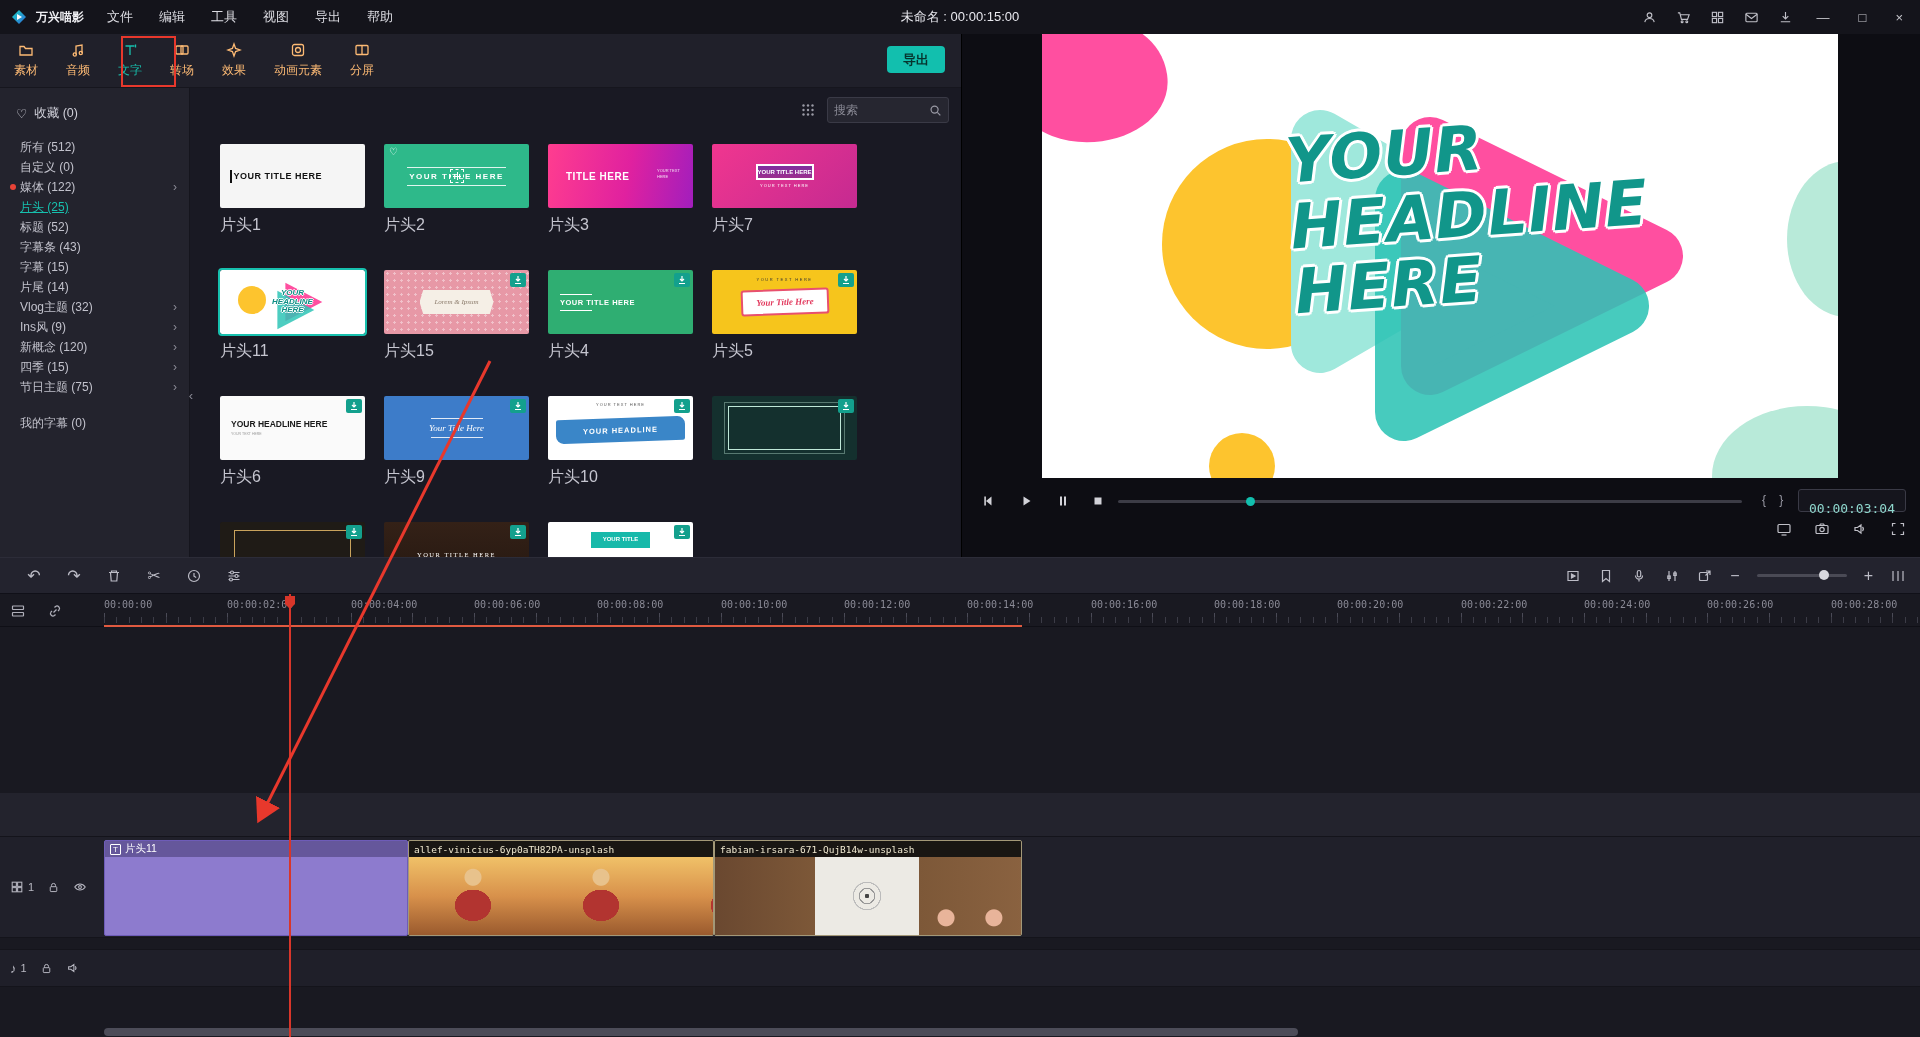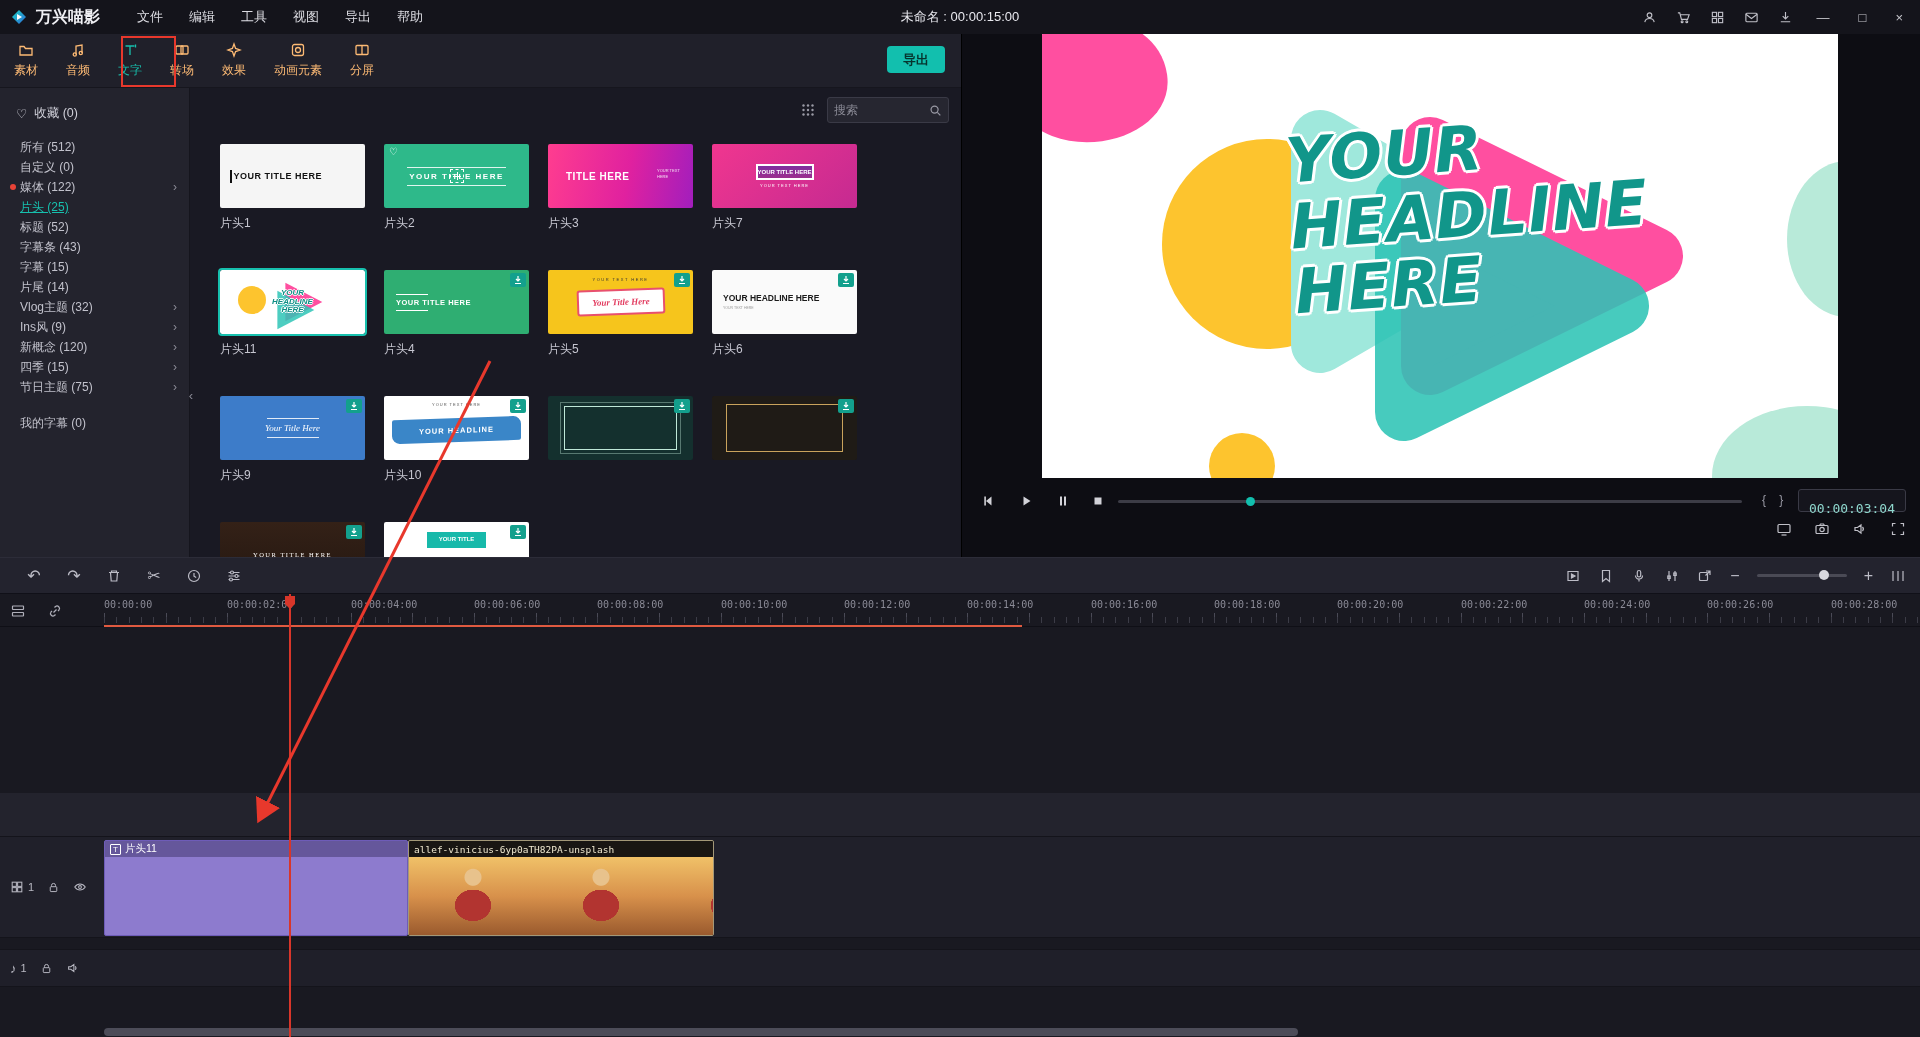--- a/index.html
+++ b/index.html
@@ -3,21 +3,21 @@
 <meta charset="utf-8">
 <style>
 *{box-sizing:border-box;margin:0;padding:0}
 html,body{width:1920px;height:1037px;overflow:hidden;background:#14141b;color:#d6d6dc;
   font-family:"Liberation Sans",sans-serif;position:relative;user-select:none}
 svg{display:block}
 .ico{color:#bfbfc9}
 
 .titlebar{position:absolute;top:0;left:0;right:0;height:34px;background:#14141b;display:flex;align-items:center;z-index:10}
 .logo{margin:0 8px 0 10px}
-.app-name{font-size:16px;font-weight:bold;color:#f0f0f4;margin-right:24px}
+.app-name{font-size:12px;font-weight:bold;color:#f0f0f4;margin-right:10px}
 .menu-item{padding:0 13px;font-size:13px;color:#dcdce2;line-height:34px}
 .project-title{position:absolute;left:50%;transform:translateX(-50%);font-size:13px;color:#e8e8ee}
 .tb-right{margin-left:auto;display:flex;align-items:center;gap:19px;padding-right:12px}
 .win-btn{font-size:13px;color:#c6c6cc;padding:0 5px}
 
 .left-panel{position:absolute;top:34px;left:0;width:961px;height:523px;background:#20202a}
 .tabbar{height:54px;display:flex;align-items:center;position:relative;background:#20202a;border-bottom:1px solid #16161e}
 .tab{padding:0 14px;display:flex;flex-direction:column;align-items:center;gap:4px;font-size:12px;color:#fdba74}
 .tab svg{stroke:currentColor;fill:none;stroke-width:1.3}
 .tab.active{color:#17c0ae}
@@ -34,21 +34,21 @@
 
 .library{flex:1;background:#191923;position:relative;overflow:hidden}
 .lib-tools{position:absolute;top:9px;right:12px;display:flex;align-items:center;gap:12px}
 .search-box{width:122px;height:24px;background:#262630;border:1px solid #3a3a46;border-radius:3px;display:flex;align-items:center;padding:12px 6px;gap:4px}
 .search-input{flex:1;background:transparent;border:none;outline:none;color:#ccc;font-size:12px;min-width:0;font-family:"Liberation Sans",sans-serif}
 .search-input::placeholder{color:#8a8a95}
 .tpl-grid{position:absolute;top:56px;left:30px;display:grid;grid-template-columns:repeat(4,145px);column-gap:19px;row-gap:43px}
 .card{width:145px}
 .thumb{width:145px;height:64px;position:relative;overflow:hidden;border-radius:2px}
 .thumb.selected{outline:2px solid #17c0ae}
-.card-label{margin-top:7px;font-size:12px;color:#c6c6d0;height:12px}
+.card-label{margin-top:7px;font-size:16px;color:#c6c6d0;height:12px}
 .dl-badge{position:absolute;top:3px;right:3px;width:16px;height:14px;background:#13a08d;border-radius:2px;display:flex;align-items:center;justify-content:center;z-index:2}
 
 .t1{background:#f5f5f5;display:flex;align-items:center;padding-left:10px}
 .t1-cur{width:1.5px;height:13px;background:#111;margin-right:2px}
 .t1-txt{color:#111;font-size:9px;font-weight:bold;letter-spacing:.5px}
 .t2{background:#2eb98a;display:flex;align-items:center;justify-content:center}
 .t2-heart{position:absolute;top:2px;left:5px;color:#fff;font-size:10px}
 .t2-txt{color:#fff;font-size:8px;font-weight:bold;letter-spacing:1.5px;border-top:1px solid rgba(255,255,255,.85);border-bottom:1px solid rgba(255,255,255,.85);padding:4px 2px}
 .t2-cross{position:absolute;left:50%;top:50%;transform:translate(-50%,-50%);width:14px;height:14px;border:1px dashed #fff}
 .t2-cross::before{content:"";position:absolute;left:50%;top:2px;bottom:2px;width:1px;background:#fff}
@@ -368,20 +368,33 @@
               <span class="t6-t"></span>
               <span class="t6-txt">
                 <span>YOUR</span>
                 <span>HEADLINE</span>
                 <span>HERE</span>
               </span>
             </div>
           <div class="card-label">片头11</div>
         </div>
         <div class="card">
+          <div class="thumb t7">
+              <span class="t7-banner">
+                <span class="t7-txt">Lorem &amp; Ipsum</span>
+              </span>
+              <span class="dl-badge">
+                <svg width="10" height="10" viewBox="0 0 10 10">
+                  <path d="M5 1v5M3 4l2 2 2-2M2 8.5h6" stroke="#fff" stroke-width="1.2" fill="none"></path>
+                </svg>
+              </span>
+            </div>
+          <div class="card-label">片头15</div>
+        </div>
+        <div class="card">
           <div class="thumb t8">
               <span class="t8-line"></span>
               <span class="t8-txt">YOUR TITLE HERE</span>
               <span class="t8-line"></span>
               <span class="dl-badge">
                 <svg width="10" height="10" viewBox="0 0 10 10">
                   <path d="M5 1v5M3 4l2 2 2-2M2 8.5h6" stroke="#fff" stroke-width="1.2" fill="none"></path>
                 </svg>
               </span>
             </div>
@@ -681,20 +694,30 @@
     <div class="clip clip-video cv1">
       <div class="clip-head">
           <span>allef-vinicius-6yp0aTH82PA-unsplash</span>
         </div>
       <div class="clip-body">
           <span class="vthumb vt1"></span>
           <span class="vthumb vt1"></span>
           <span class="vthumb vt1"></span>
         </div>
     </div>
+    <div class="clip clip-video cv2">
+      <div class="clip-head">
+          <span>fabian-irsara-671-QujB14w-unsplash</span>
+        </div>
+      <div class="clip-body">
+        <span class="vthumb vt2a"><span class="laptop"></span></span>
+        <span class="vthumb vt2b"></span>
+        <span class="vthumb vt2c"><span class="laptop"></span></span>
+      </div>
+    </div>
   </div>
   <div class="audio-lane"></div>
 
   <div class="track-head vh">
     <span>
         <svg width="14" height="14" viewBox="0 0 16 16" fill="none" stroke="#b8b8c2" stroke-width="1.2">
           <rect x="2.5" y="2.5" width="4.8" height="4.8"></rect>
           <rect x="8.7" y="2.5" width="4.8" height="4.8"></rect>
           <rect x="2.5" y="8.7" width="4.8" height="4.8"></rect>
           <rect x="8.7" y="8.7" width="4.8" height="4.8"></rect>

